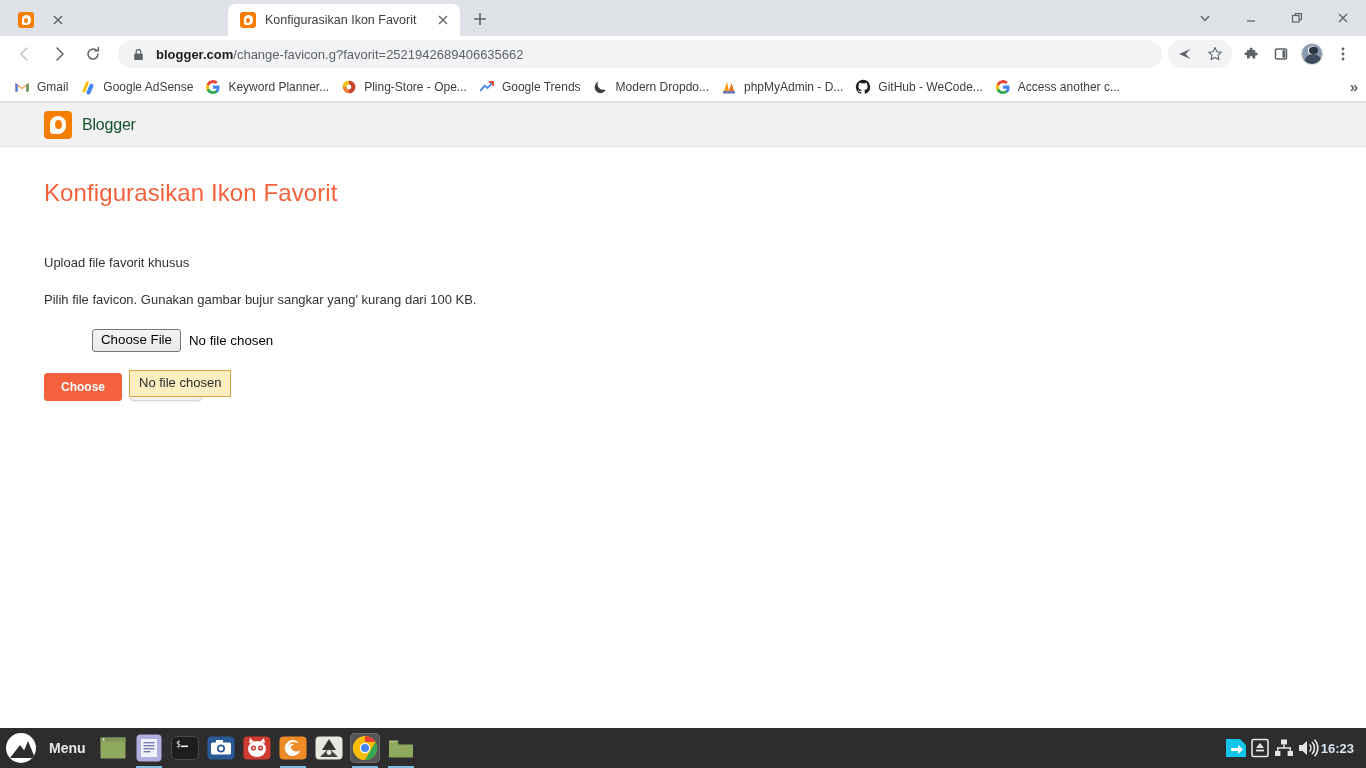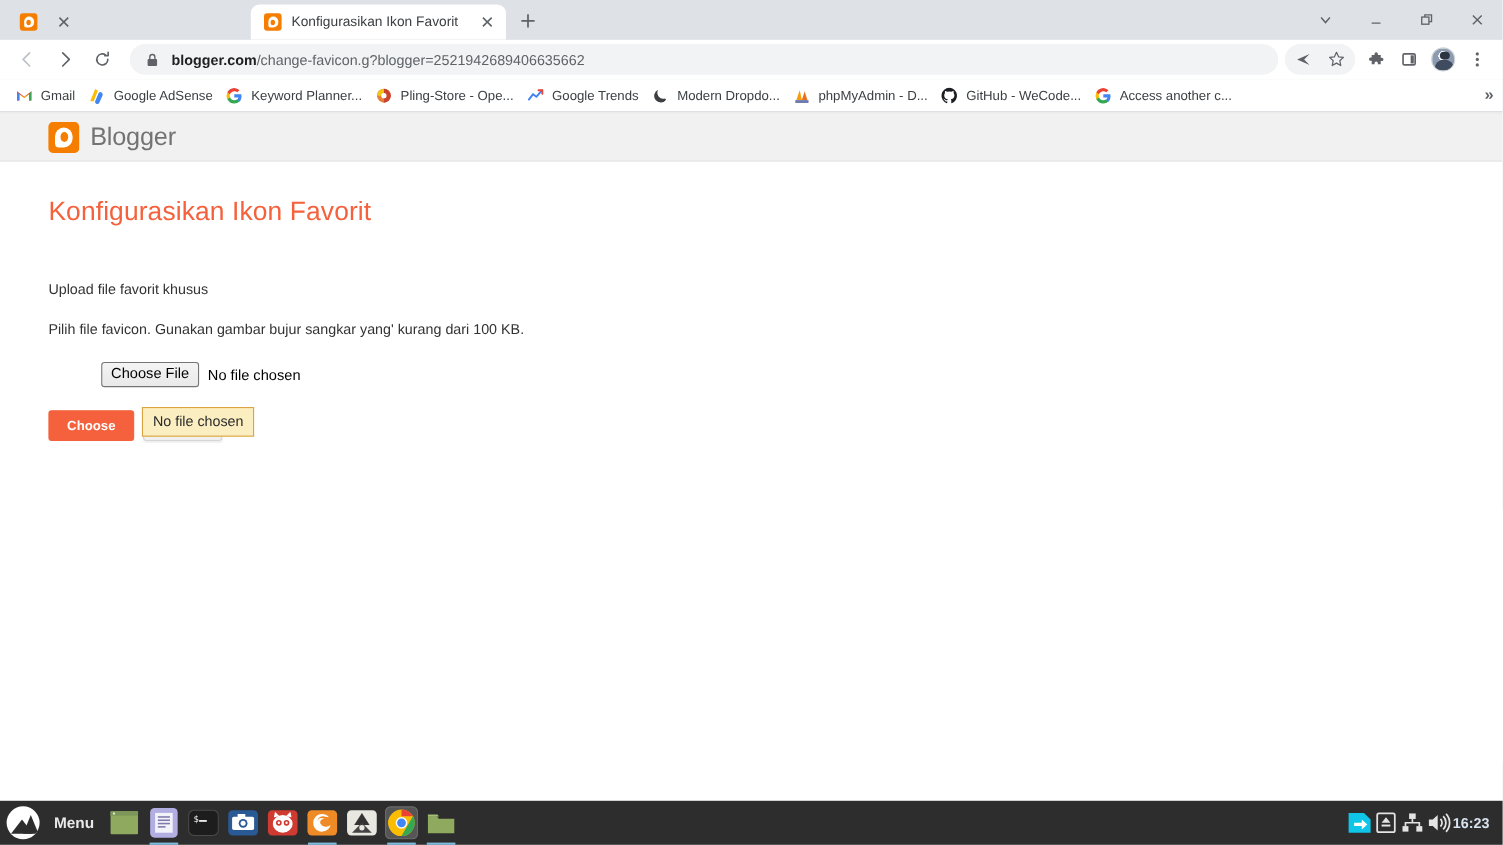--- a/index.html
+++ b/index.html
@@ -128,21 +128,21 @@
   }
   .blogger-logo { width:28px; height:28px; border-radius:4px; background:#f57d00; position:relative; flex:0 0 28px; }
   .blogger-logo::after {
     content:""; position:absolute; left:6px; top:5px; width:16px; height:18px;
     border-radius: 9px 9px 9px 4px; background:#ffffff;
   }
   .blogger-logo::before {
     content:""; position:absolute; left:11px; top:9.5px; z-index:2;
     width:7px; height:9px; border-radius:50%; background:#f57d00;
   }
-  .blogger-word { font-size:23px; color:#737373; margin-left:10px; letter-spacing:-0.2px; }
+  .blogger-word { font-size:16px; color:#14532d; margin-left:10px; letter-spacing:-0.2px; }
 
   .content { padding: 0 0 0 44px; background:#fff; }
   .page-title {
     font-size:24px; color:#f4613c; font-weight:400;
     padding-top:32px; padding-bottom:0; letter-spacing:0.1px;
   }
   .form-area { padding-top:48px; }
   .lead { font-size:13px; color:#333333; line-height:1.2; }
   .desc { font-size:13px; color:#333333; margin-top:21px; line-height:1.2; }
 
@@ -291,21 +291,21 @@
       </svg>
     </div>
 
     <div class="omnibox">
       <span class="lock">
         <svg viewBox="0 0 13 13">
           <rect x="2.2" y="5.6" width="8.6" height="6.4" rx="1" fill="#5f6368"></rect>
           <path d="M4.2 5.6 V3.9 a2.3 2.3 0 0 1 4.6 0 V5.6" stroke="#5f6368" stroke-width="1.25" fill="none"></path>
         </svg>
       </span>
-      <span class="url"><b>blogger.com</b><span>/change-favicon.g?blogger=2521942689406635662</span></span>
+      <span class="url"><b>blogger.com</b><span>/change-favicon.g?favorit=2521942689406635662</span></span>
     </div>
 
     <div class="tb-icons">
       <div class="tb-pill">
         <div class="tbbtn">
           <svg viewBox="0 0 16 16">
               <path d="M2.2 8 L13.5 3 L8.6 8 L13.5 13 Z" fill="#5f6368"></path>
             </svg>
         </div>
         <div class="tbbtn">

